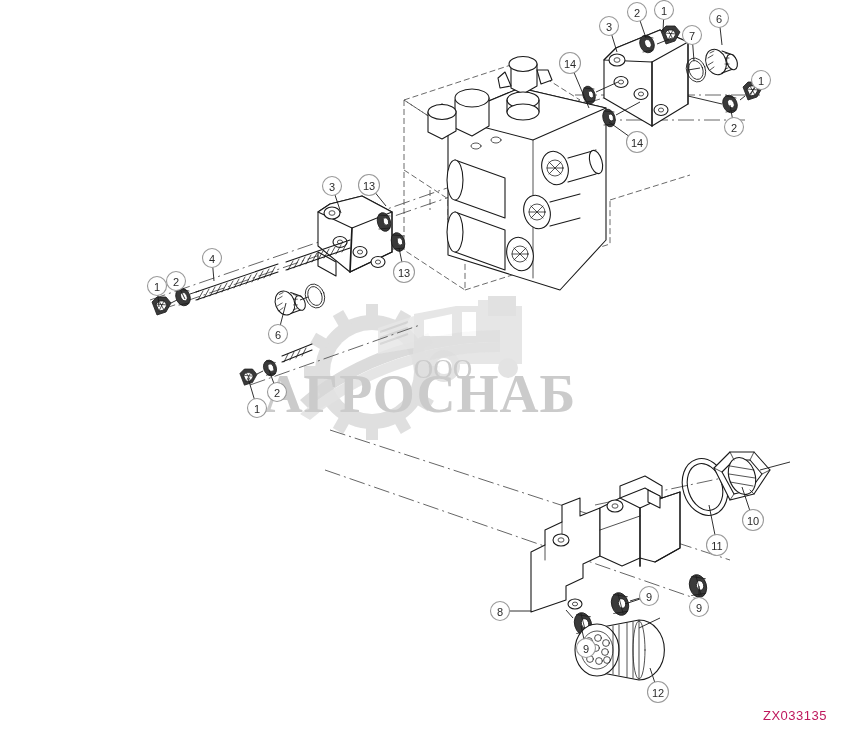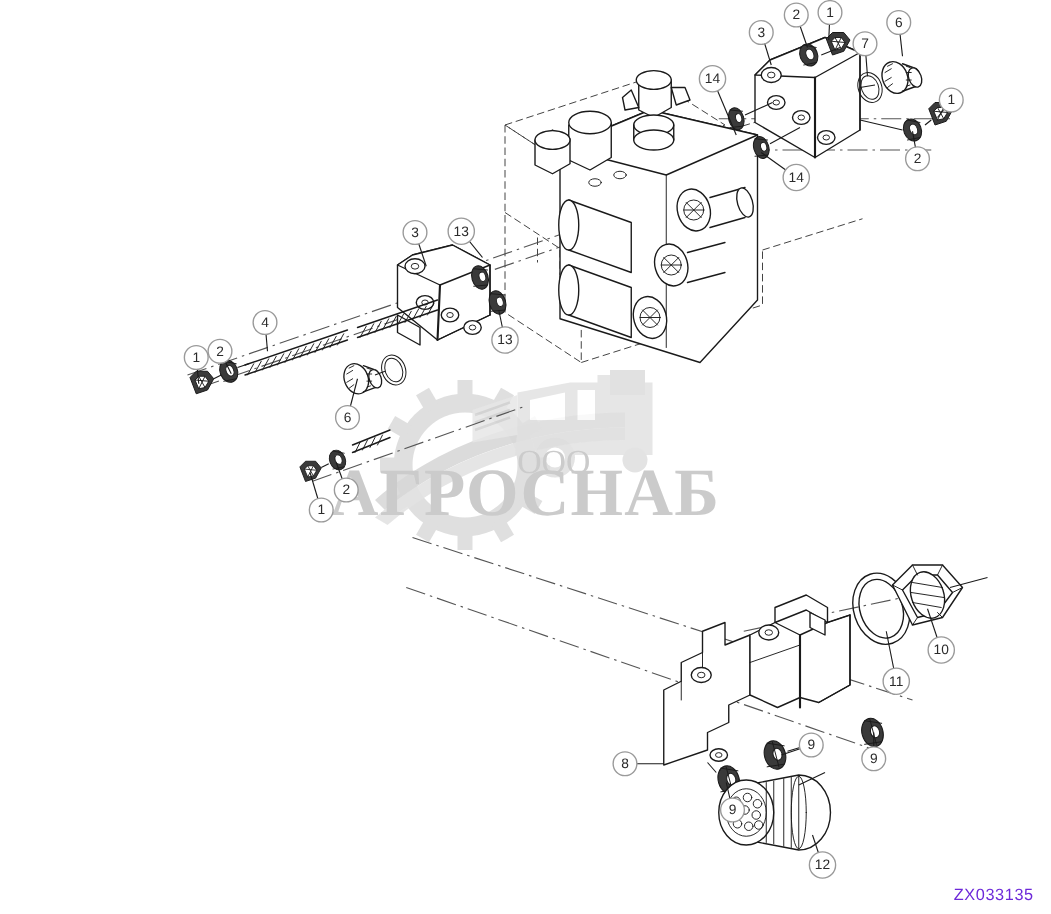--- a/index.html
+++ b/index.html
@@ -24,21 +24,21 @@
     width: 841px;
     height: 731px;
   }
   .part-code {
     position: absolute;
     right: 14px;
     bottom: 8px;
     font-family: "Liberation Sans", sans-serif;
     font-size: 13px;
     letter-spacing: 0.5px;
-    color: #6d28d9;
+    color: #be185d;
     white-space: nowrap;
   }
 </style>
 </head>
 <body>
 
 <div id="page">
 
   <svg id="diagram-svg" viewBox="0 0 841 731">
     <defs>

